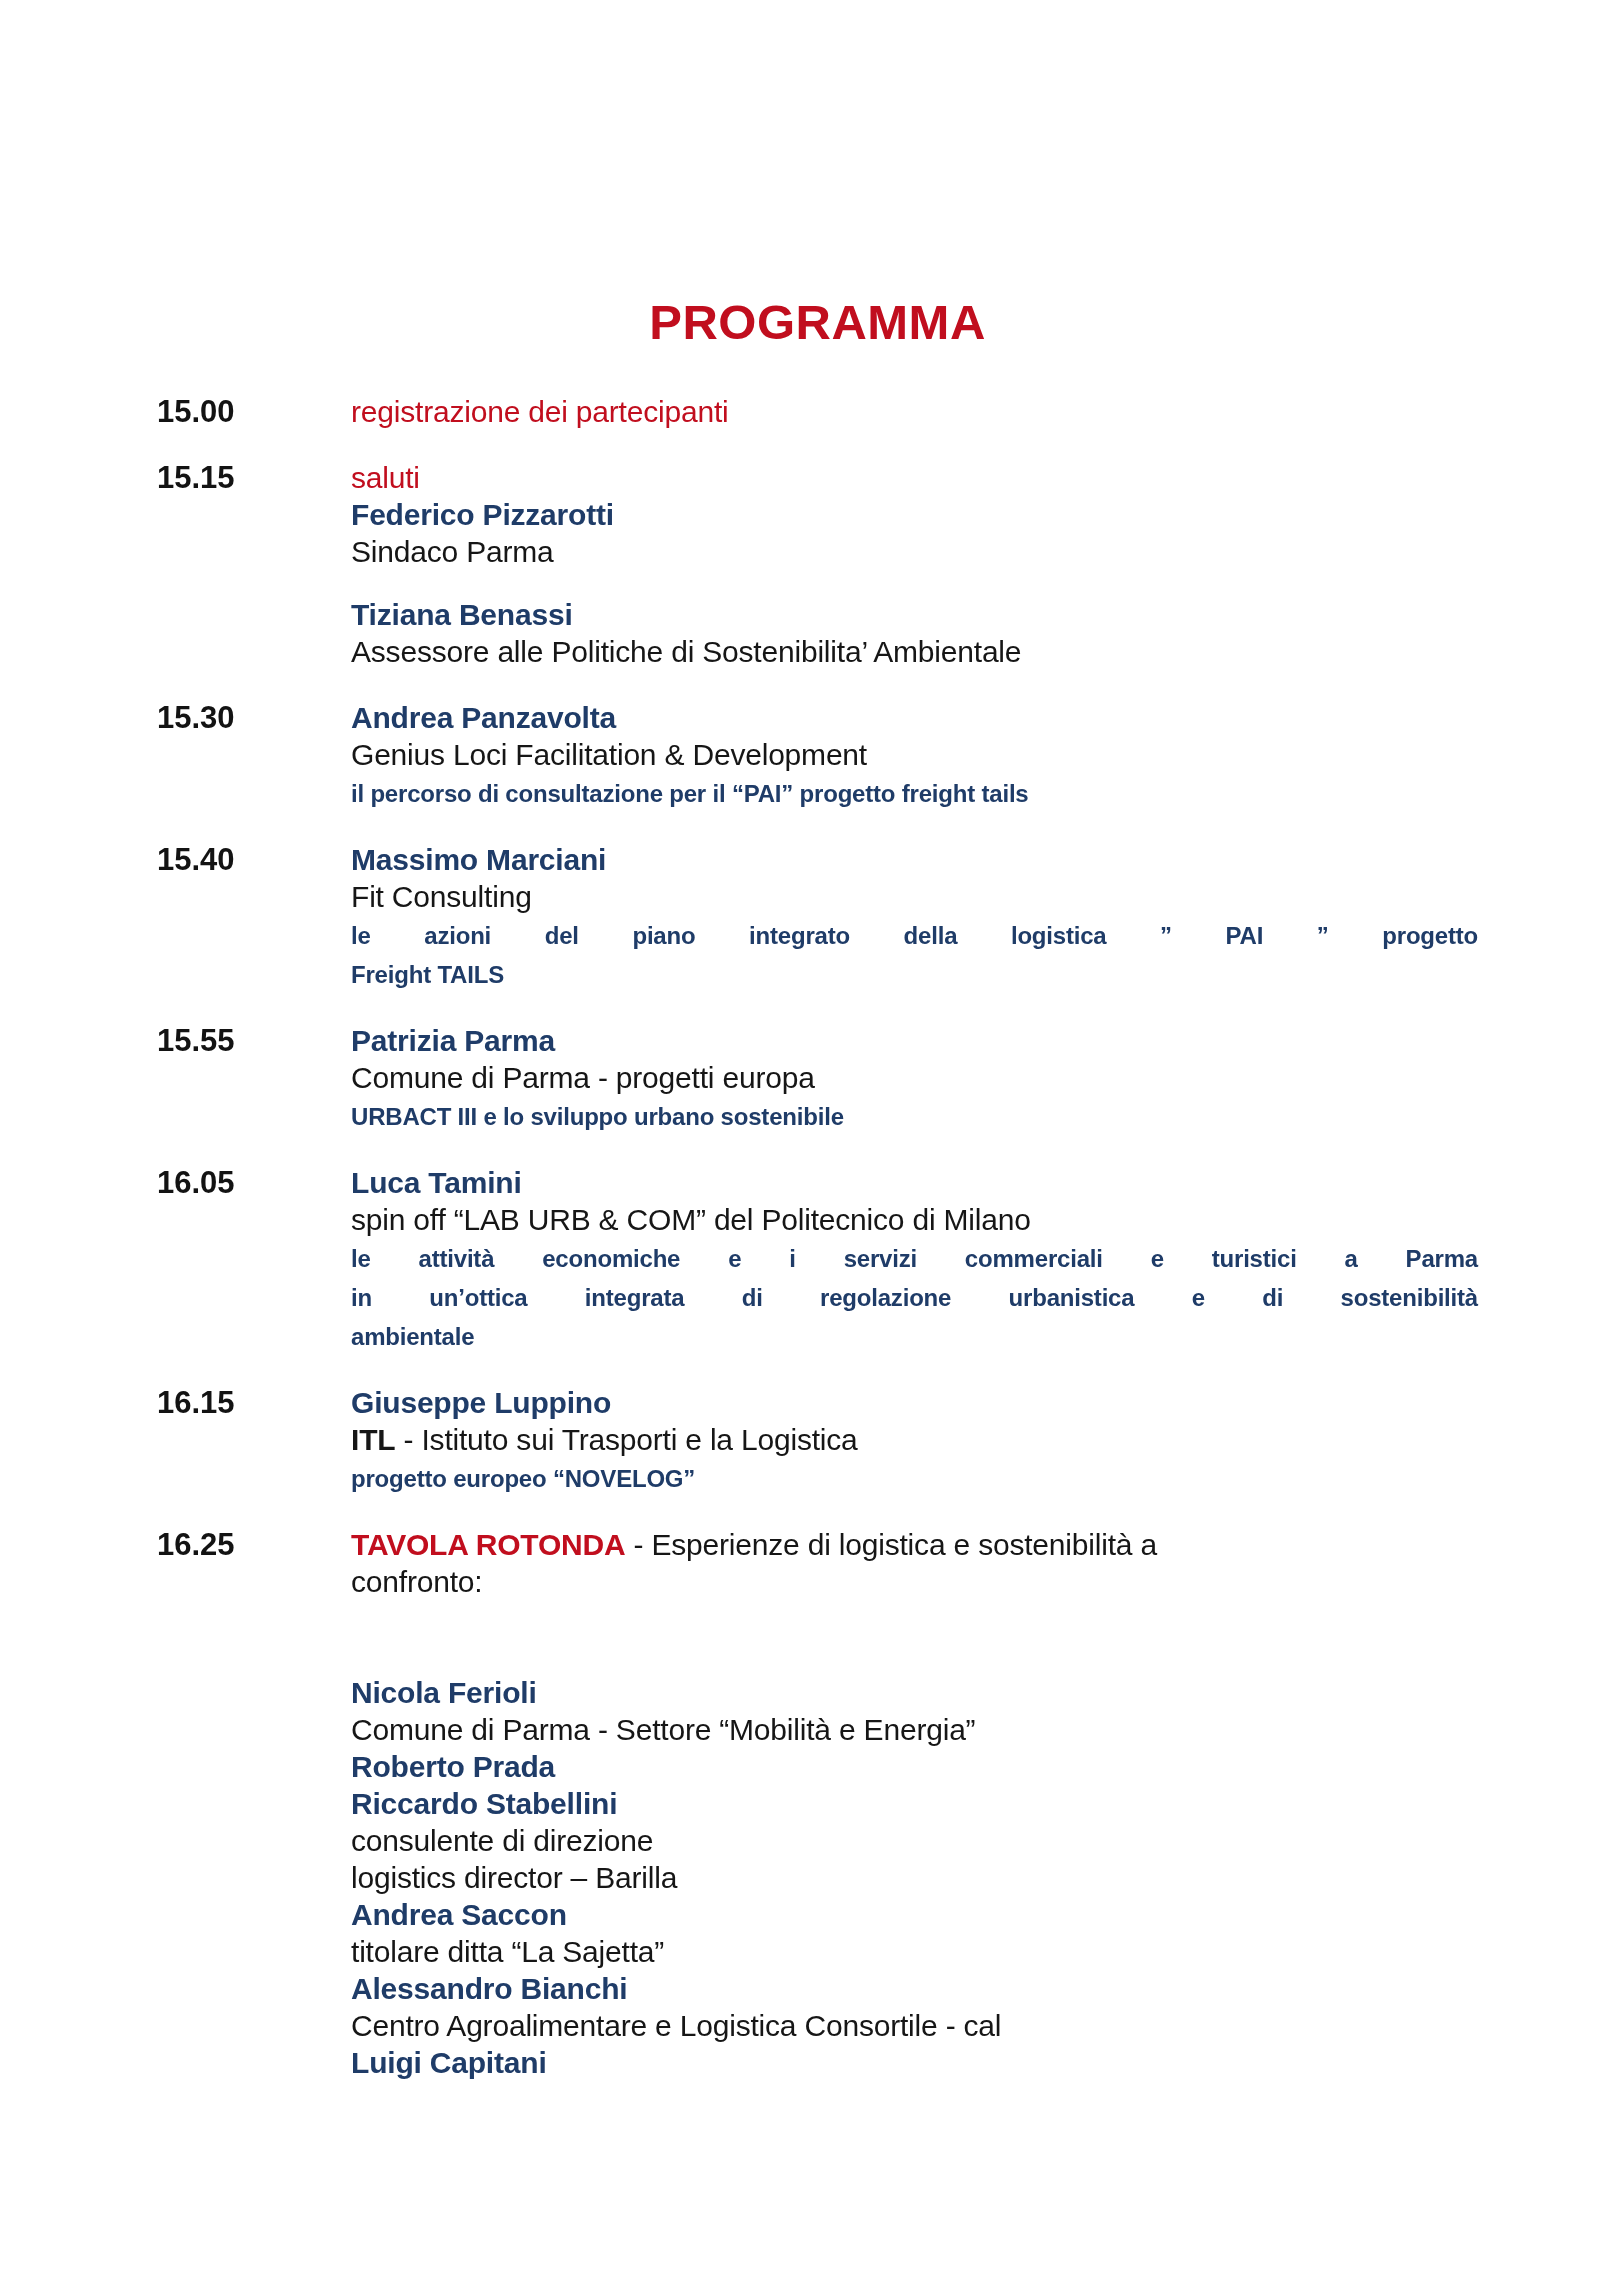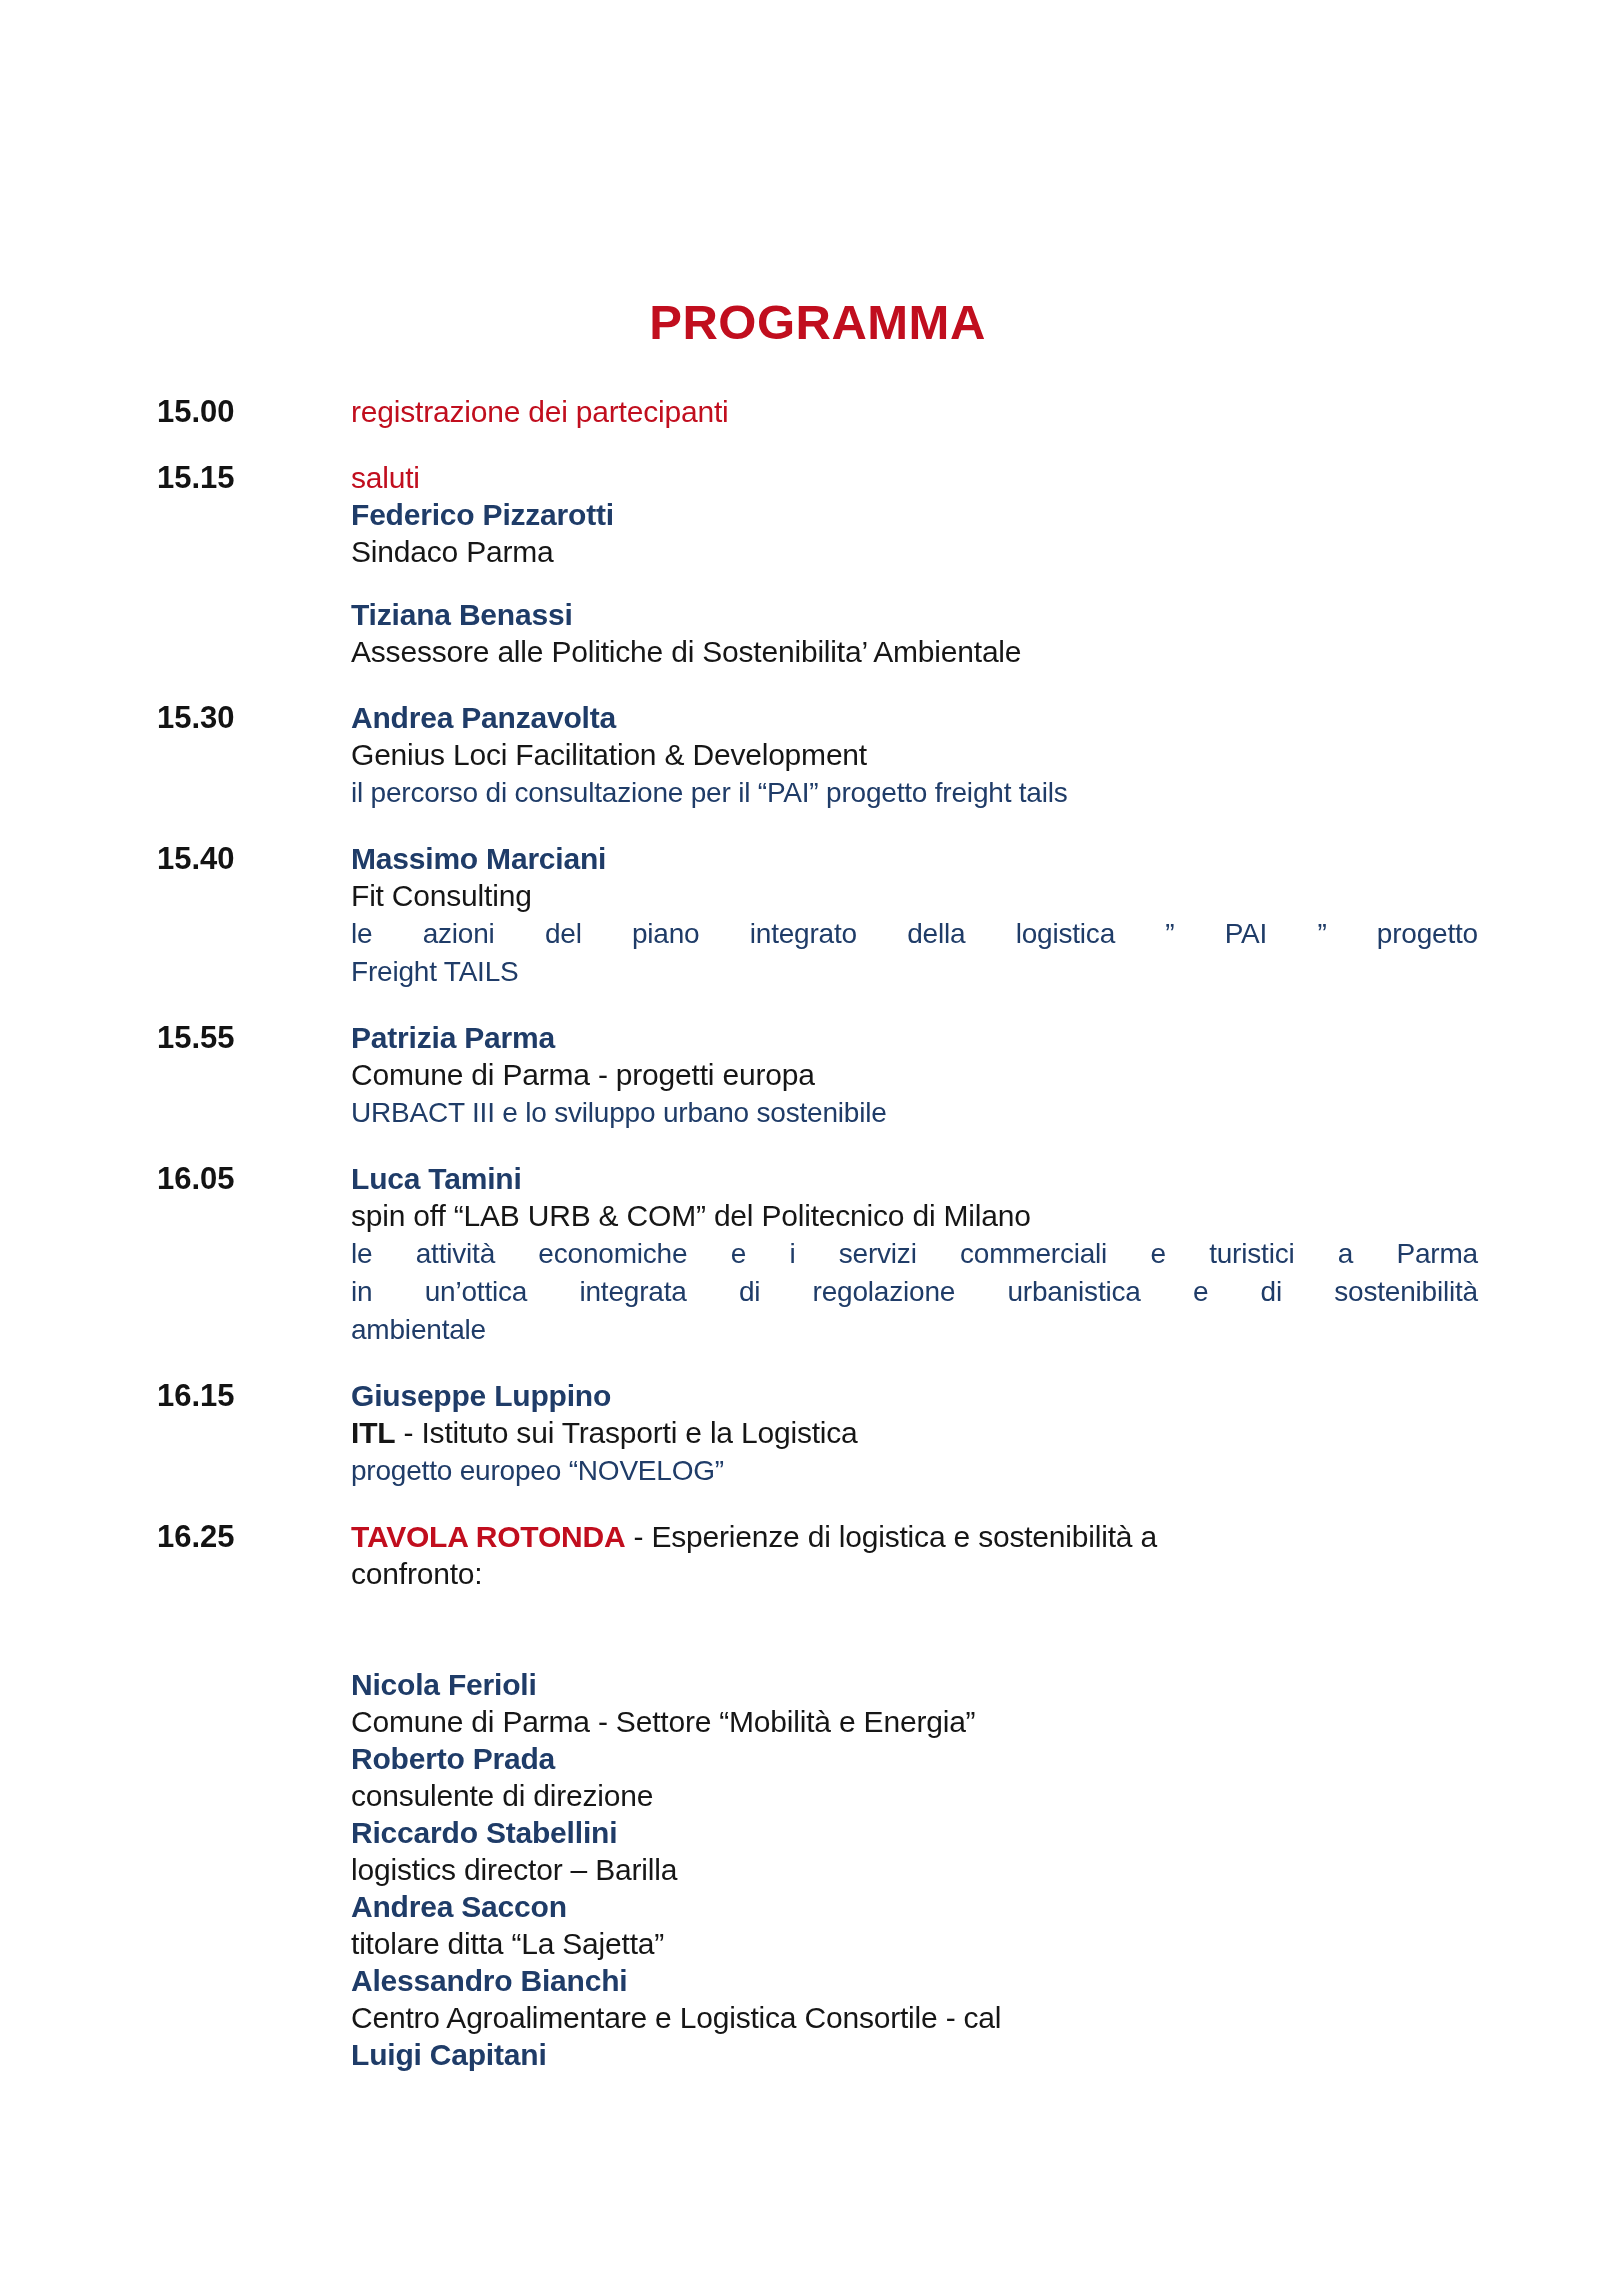--- a/index.html
+++ b/index.html
@@ -57,21 +57,21 @@
   .line.justify {
     text-align: justify;
     text-align-last: justify;
   }
   .line-spacer { width: 100%; }
   .s-red       { color: var(--red, #C10E1E); }
   .s-red-bold  { color: var(--red, #C10E1E); font-weight: bold; }
   .s-name      { color: var(--blue, #1F3C68); font-weight: bold; }
   .s-role      { color: #161616; }
   .s-role-bold { color: #161616; font-weight: bold; }
-  .s-topic     { color: var(--blue, #1F3C68); font-weight: normal; font-size: 28px; }
+  .s-topic     { color: var(--blue, #1F3C68); font-weight: bold; font-size: 24px; }
 </style>
 </head>
 <body>
 
 <main class="page">
   <h1 class="title">PROGRAMMA</h1>
   <section class="schedule" id="schedule">
       <div class="row">
         <div class="time">15.00</div>
         <div class="content">
@@ -134,22 +134,22 @@
       </div>
       <div class="row">
         <div class="time">16.25</div>
         <div class="content">
           <div class="line"><span class="s-red-bold">TAVOLA ROTONDA</span><span class="s-role"> - Esperienze di logistica e sostenibilità a</span></div>
           <div class="line"><span class="s-role">confronto:</span></div>
           <div class="line-spacer" style="height: 74px;"></div>
           <div class="line"><span class="s-name">Nicola Ferioli</span></div>
           <div class="line"><span class="s-role">Comune di Parma - Settore “Mobilità e Energia”</span></div>
           <div class="line"><span class="s-name">Roberto Prada</span></div>
+          <div class="line"><span class="s-name">Riccardo Stabellini</span></div>
           <div class="line"><span class="s-role">consulente di direzione</span></div>
-          <div class="line"><span class="s-name">Riccardo Stabellini</span></div>
           <div class="line"><span class="s-role">logistics director – Barilla</span></div>
           <div class="line"><span class="s-name">Andrea Saccon</span></div>
           <div class="line"><span class="s-role">titolare ditta “La Sajetta”</span></div>
           <div class="line"><span class="s-name">Alessandro Bianchi</span></div>
           <div class="line"><span class="s-role">Centro Agroalimentare e Logistica Consortile - cal</span></div>
           <div class="line"><span class="s-name">Luigi Capitani</span></div>
         </div>
       </div>
     </section>
 </main>

